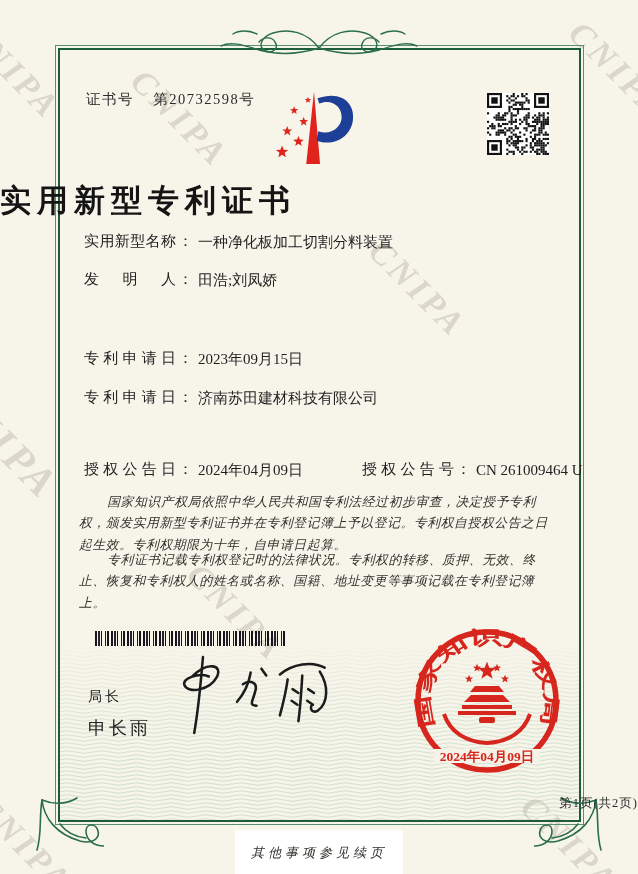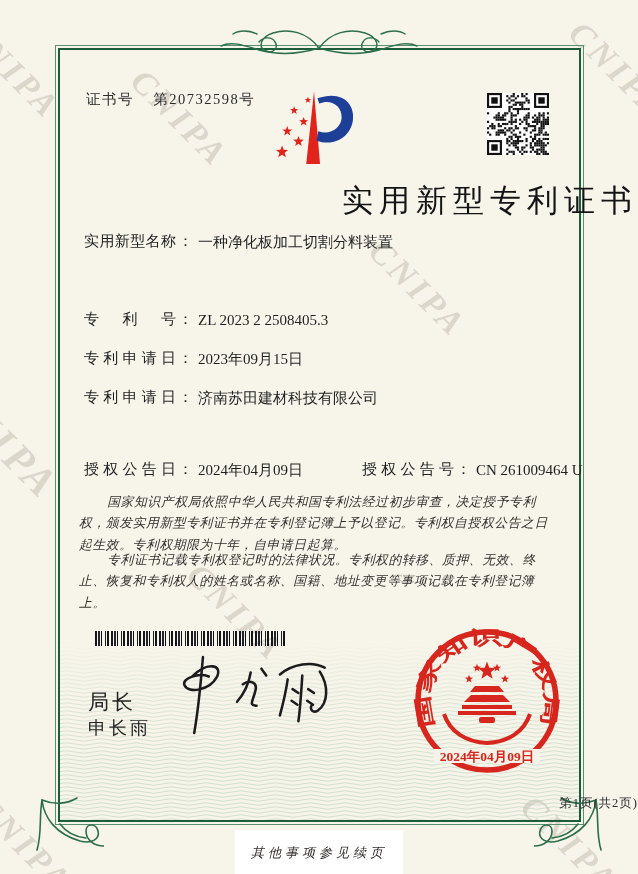--- a/index.html
+++ b/index.html
@@ -12,33 +12,33 @@
       z-index:1;white-space:nowrap;user-select:none;}
   #frame{position:absolute;left:55px;top:45px;width:527px;height:778px;
          border:1px solid #58906f;z-index:2;}
   #frame:after{content:"";position:absolute;inset:2px;border:2px solid #1d5c3a;}
   .waves{position:absolute;left:58px;top:642px;width:522px;height:180px;z-index:2;
          -webkit-mask-image:linear-gradient(to bottom,transparent,rgba(0,0,0,.7) 30%,#000 65%);
          mask-image:linear-gradient(to bottom,transparent,rgba(0,0,0,.7) 30%,#000 65%);}
   .orn{position:absolute;z-index:3;}
   .content{position:absolute;z-index:4;}
   #certnum{left:86px;top:90px;font-size:14.5px;letter-spacing:1.5px;color:#2b2b2b;}
-  #title{left:0;top:180px;width:100%;text-align:right;font-size:31px;font-weight:normal;
+  #title{left:0;top:180px;width:100%;text-align:left;font-size:31px;font-weight:bold;
          letter-spacing:6px;color:#141414;}
   .frow{position:absolute;left:84px;font-size:15px;white-space:nowrap;z-index:4;color:#1f1f1f;}
   .flabel{display:inline-block;width:92px;text-align:justify;text-align-last:justify;}
   .fcolon{display:inline-block;margin:0 5px 0 2px;}
   .fval{display:inline-block;vertical-align:top;white-space:normal;line-height:1.45;}
   .para{position:absolute;left:79px;width:482px;font-size:12.8px;line-height:1.68;
         font-style:italic;color:#33302c;text-indent:2.2em;letter-spacing:.6px;z-index:4;}
   #barcode{left:95px;top:631px;width:192px;height:15px;
      background:repeating-linear-gradient(90deg,#15151d 0 2px,transparent 2px 3px,
        #23232b 3px 5px,transparent 5px 6px,#101018 6px 7px,transparent 7px 10px,
        #1c1c24 10px 11px,transparent 11px 12px,#14141c 12px 14px,transparent 14px 16px);}
-  #signerTitle{left:88px;top:688px;font-size:21px;letter-spacing:3px;color:#222;}
+  #signerTitle{left:88px;top:688px;font-size:14px;letter-spacing:3px;color:#222;}
   #signerName{left:88px;top:716px;font-size:18px;letter-spacing:3px;color:#222;}
   #signature{left:165px;top:648px;z-index:4;}
   #seal{left:412px;top:626px;z-index:5;}
   #pageinfo{left:0;top:795px;width:100%;text-align:right;font-size:12.5px;
             letter-spacing:1px;color:#2b2b2b;}
   #footnote{left:50%;top:830px;transform:translateX(-50%);background:#ffffff;
             padding:14px 16px;font-size:13px;font-style:italic;letter-spacing:4px;
             color:#33302c;z-index:4;white-space:nowrap;}
 </style>
 </head>
@@ -434,22 +434,22 @@
         <rect x="28" y="23" width="1" height="1" fill="#111"></rect>
         <rect x="28" y="28" width="1" height="1" fill="#111"></rect>
       </g>
   </svg>
 
   <div class="content" id="title">实用新型专利证书</div>
 
   <div class="frow" style="top:232px">
     <span class="flabel">实用新型名称</span><span class="fcolon">：</span><span class="fval">一种净化板加工切割分料装置</span>
   </div>
-  <div class="frow" style="top:310px">
-    <span class="flabel">专利号</span><span class="fcolon">：</span><span class="fval">ZL 2023 2 2508405.3</span>
+  <div class="frow" style="top:270px">
+    <span class="flabel">发明人</span><span class="fcolon">：</span><span class="fval">田浩;刘凤娇</span>
   </div>
   <div class="frow" style="top:349px">
     <span class="flabel">专利申请日</span><span class="fcolon">：</span><span class="fval">2023年09月15日</span>
   </div>
   <div class="frow" style="top:388px">
     <span class="flabel">专利申请日</span><span class="fcolon">：</span><span class="fval">济南苏田建材科技有限公司</span>
   </div>
   <div class="frow" style="top:460px;width:480px">
     <span class="flabel">授权公告日</span><span class="fcolon">：</span><span class="fval">2024年04月09日</span>
     <span style="position:absolute;left:278px;top:0;white-space:nowrap">

